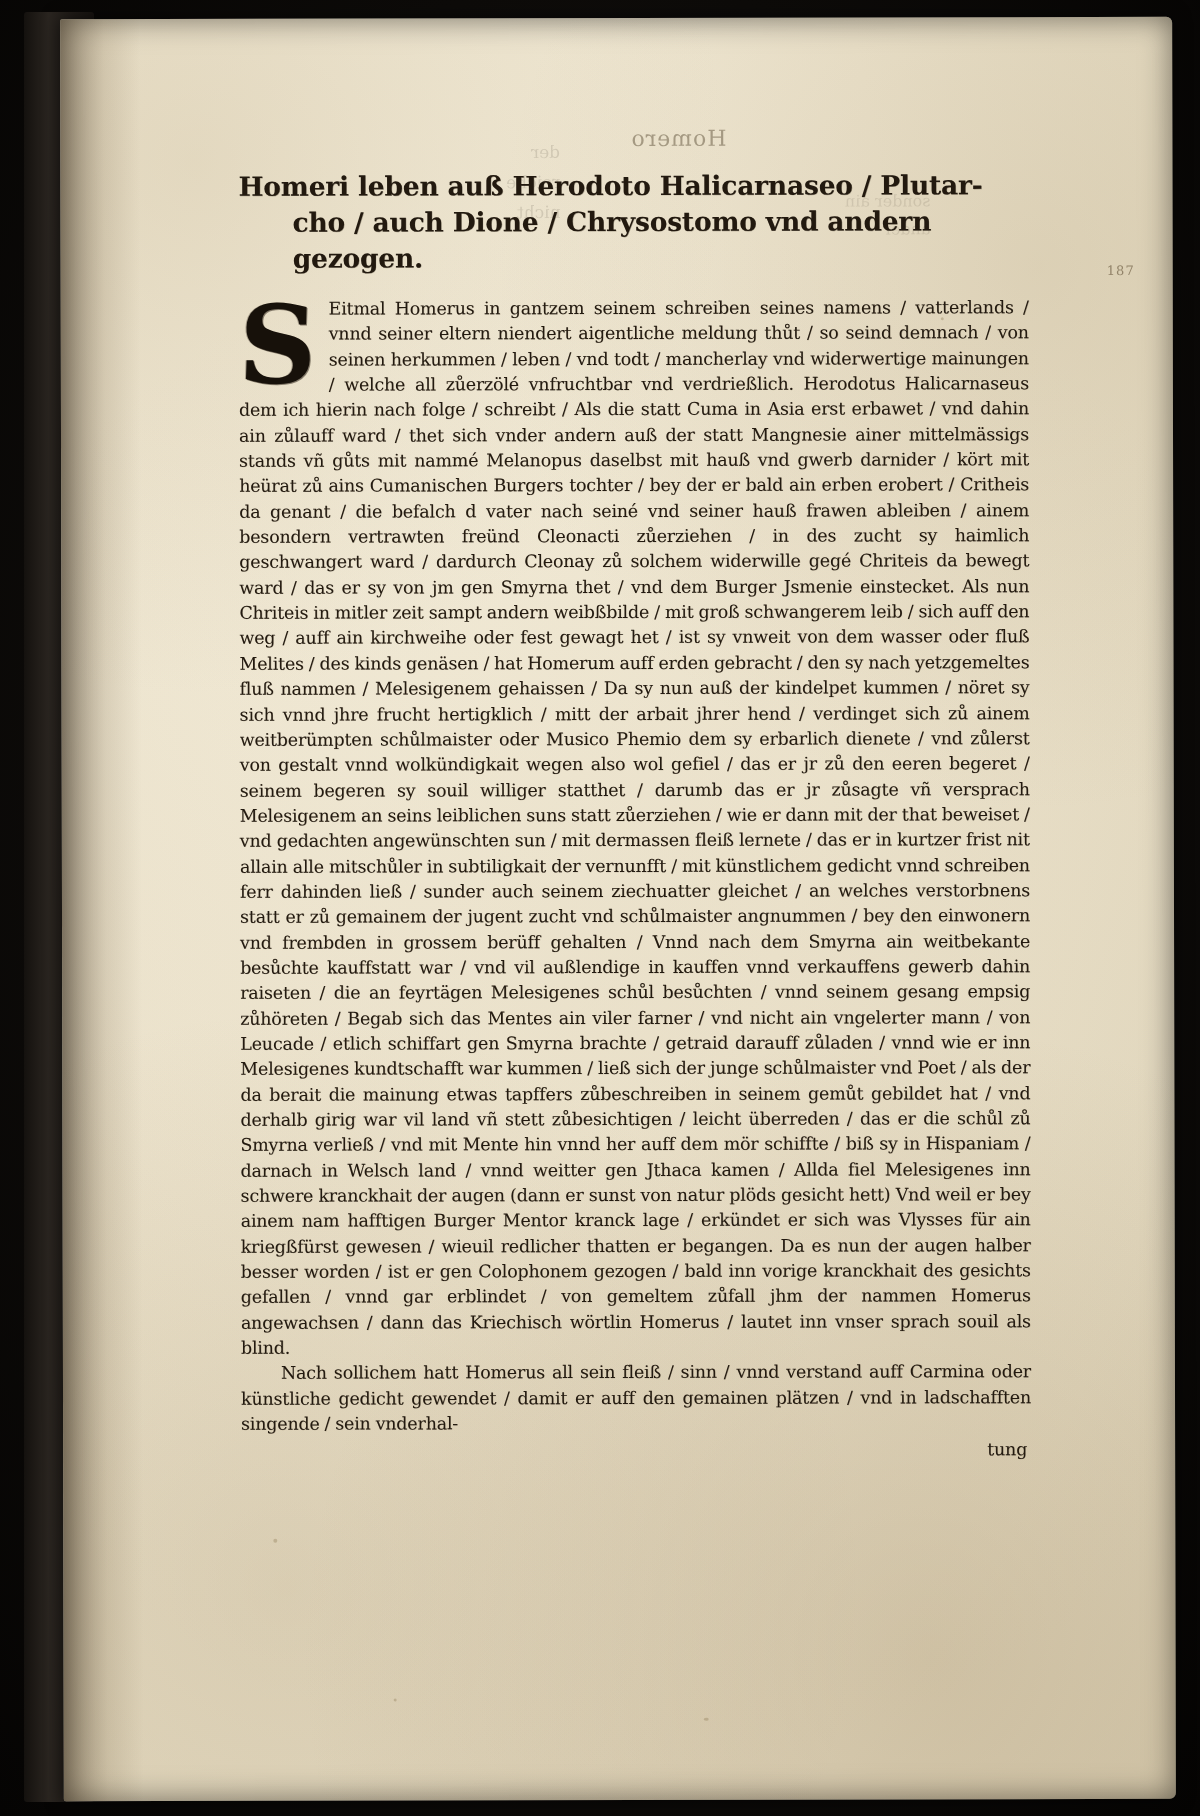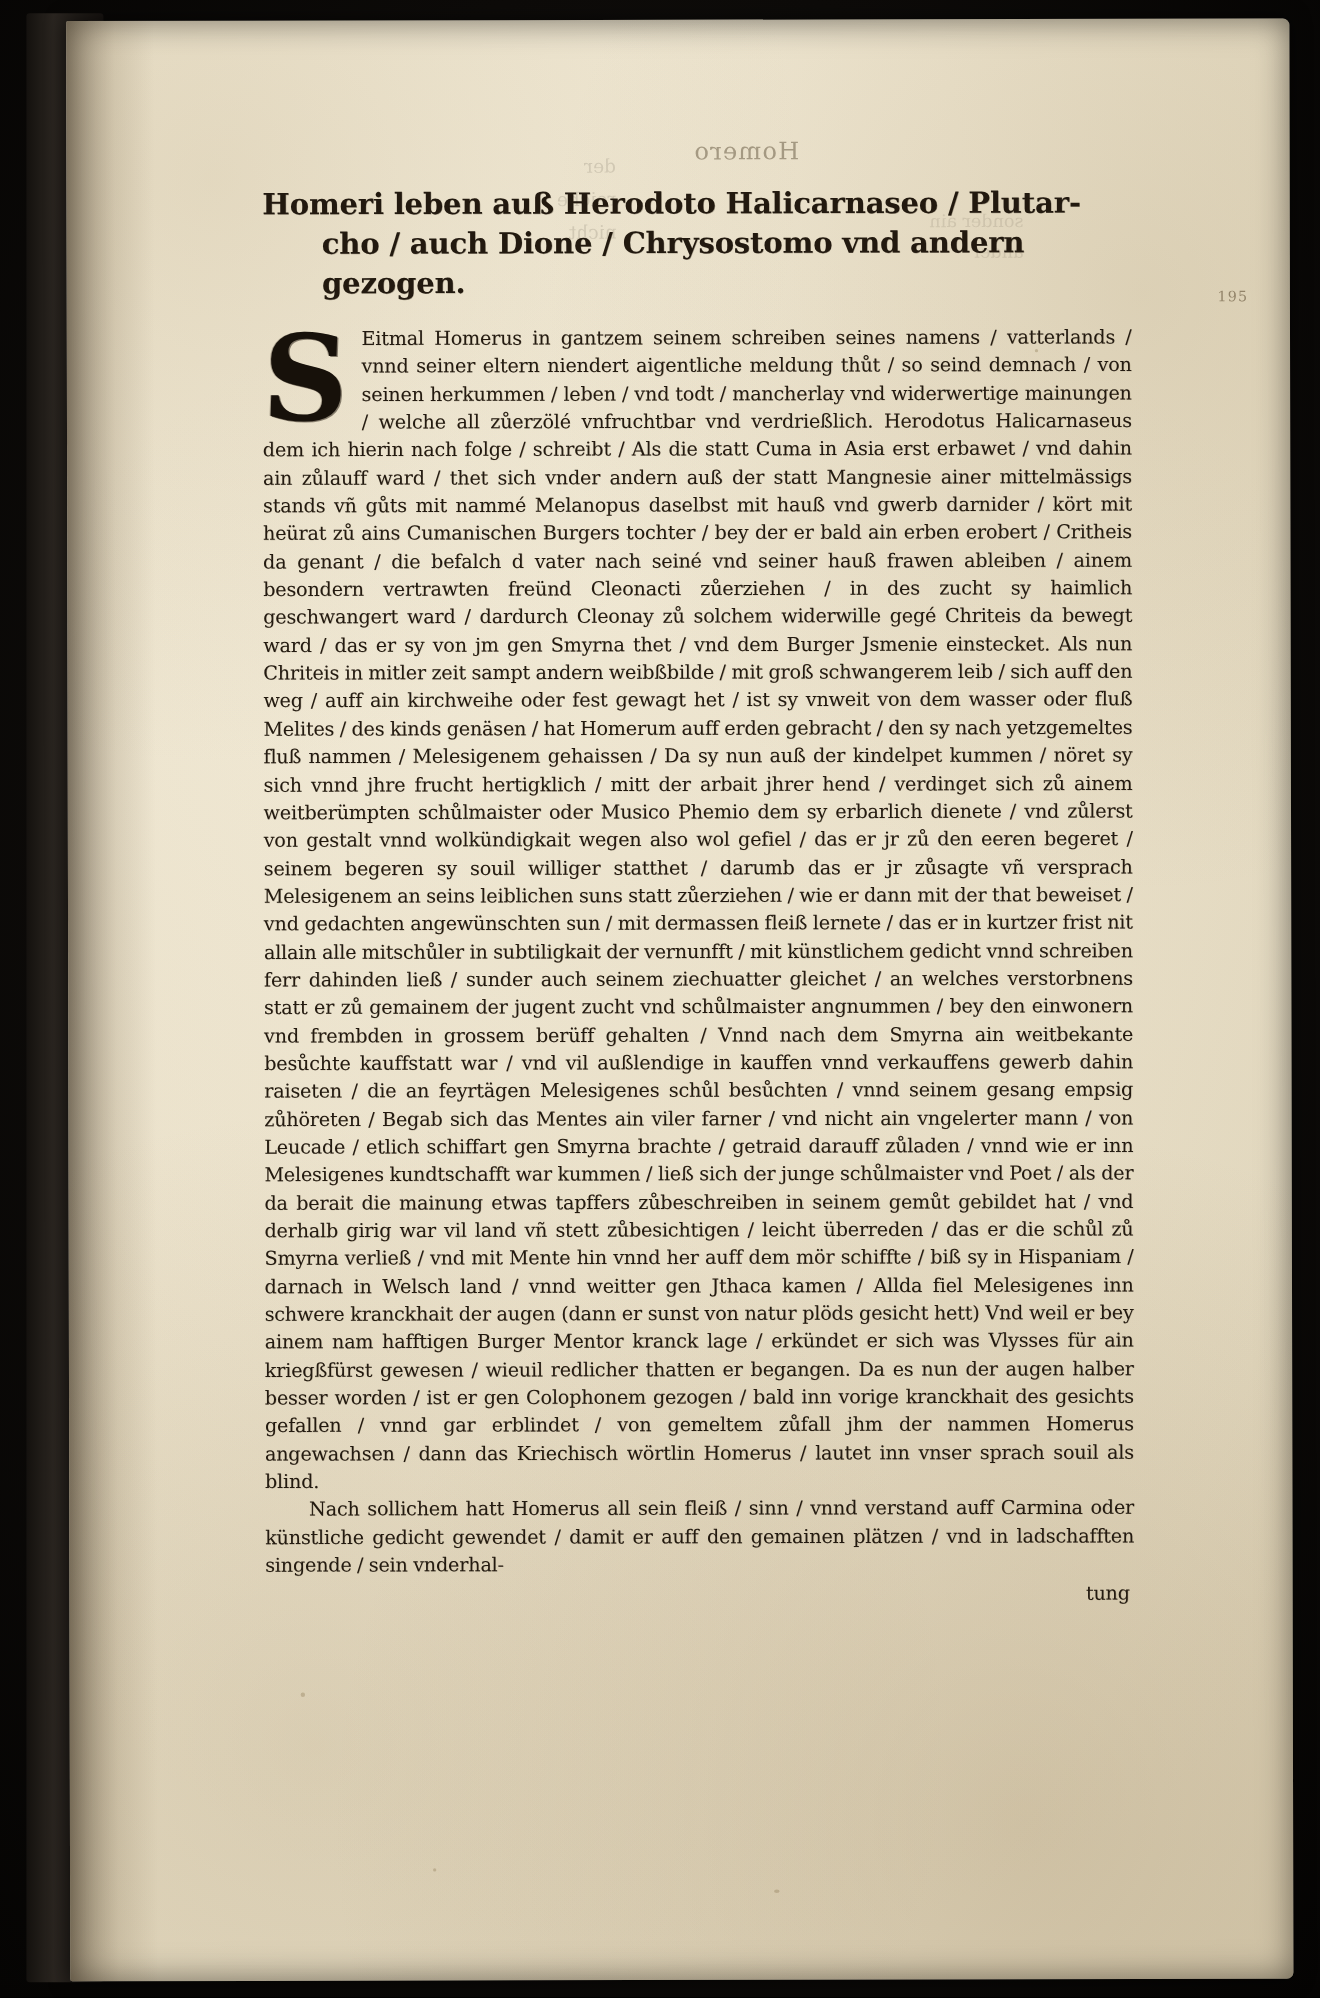--- a/index.html
+++ b/index.html
@@ -202,21 +202,21 @@
 
   <div class="page warp">
 
     <div class="bleed">der
 reiche
 nicht</div>
     <div class="bleed2">sonder ain
 ander</div>
 
     <div class="running-head">Homero</div>
-    <div class="folio">195</div>
+    <div class="folio">187</div>
 
     <div class="textblock">
 
       <h1 class="title">
         <span>Homeri leben auß Herodoto Halicarnaseo / Plutar-</span>
         <span class="line2">cho / auch Dione / Chrysostomo vnd andern gezogen.</span>
       </h1>
 
       <div class="body">
         <span class="dropcap">S</span>

